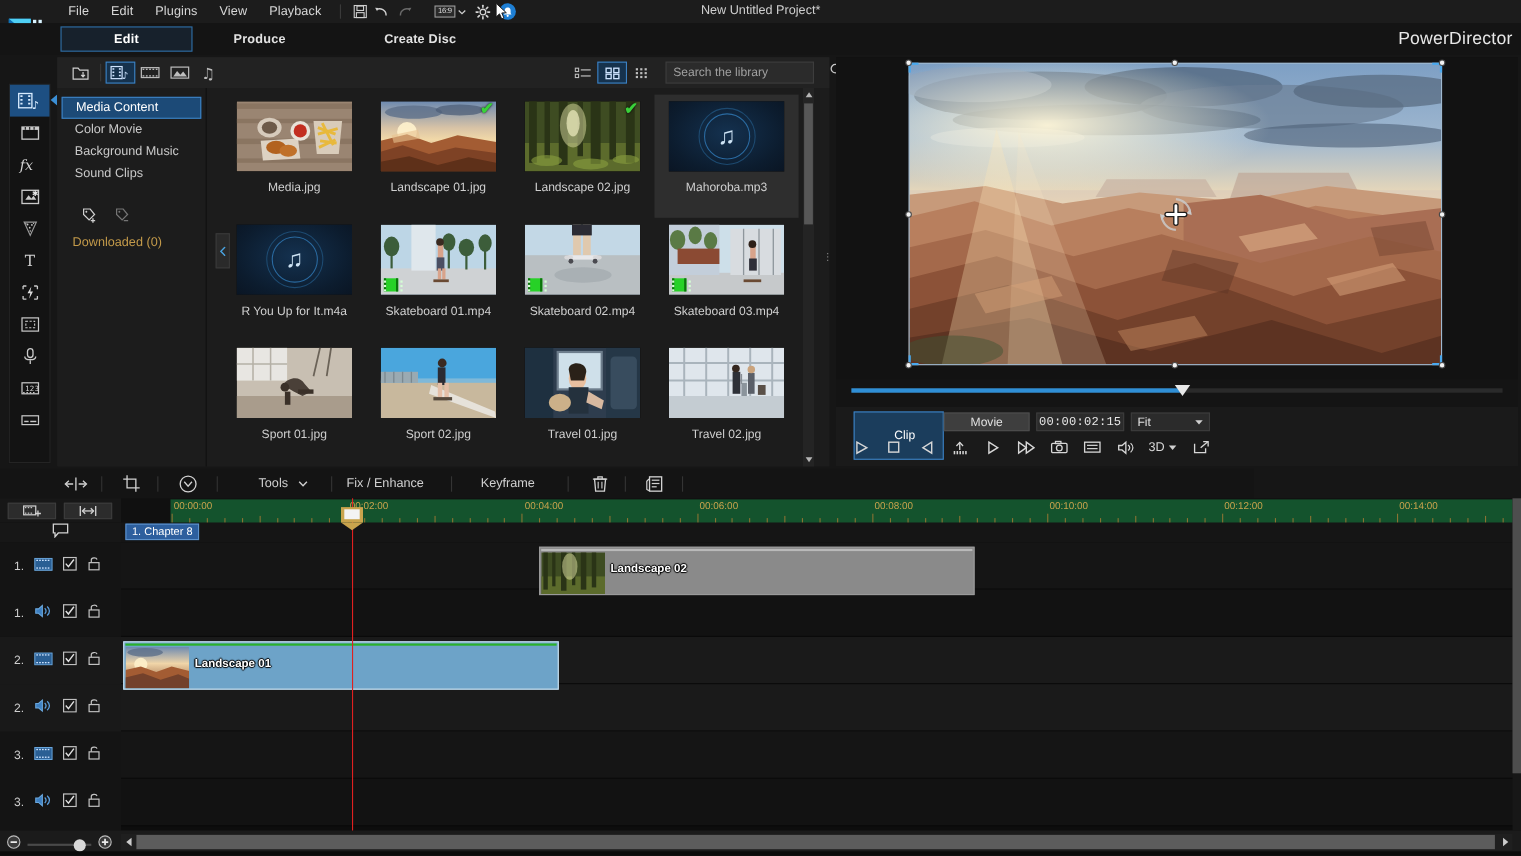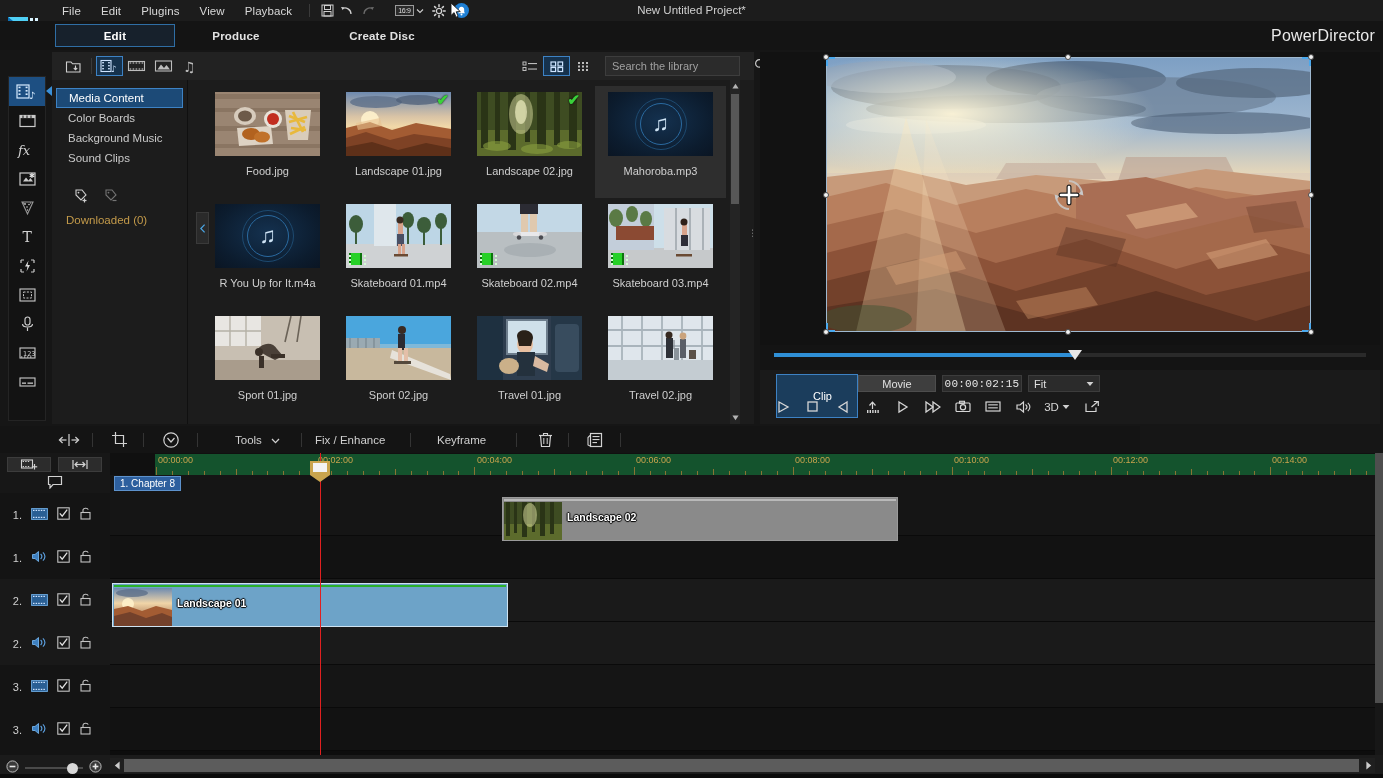--- a/index.html
+++ b/index.html
@@ -584,21 +584,21 @@
               <circle cx="5.4" cy="5.4" r="3.8" fill="none" stroke="#c6c6c6" stroke-width="1.2"></circle>
               <line x1="8.3" y1="8.3" x2="11.8" y2="11.8" stroke="#c6c6c6" stroke-width="1.3"></line>
             </svg>
         </span>
       </div>
     </div>
 
     <div class="libtree">
       <div style="height:8px"></div>
       <div class="tree-item sel">Media Content</div>
-      <div class="tree-item">Color Boards</div>
+      <div class="tree-item">Color Movie</div>
       <div class="tree-item">Background Music</div>
       <div class="tree-item">Sound Clips</div>
       <div class="tag-row">
         <span>
           <svg width="18" height="16" viewBox="0 0 18 16">
               <path d="M2 2 L8 2 L12 7 L7 12 L2 7 Z" fill="none" stroke="#cfcfcf" stroke-width="1.1"></path>
               <circle cx="4.5" cy="4.6" r="0.9" fill="#cfcfcf"></circle>
               <g stroke="#cfcfcf" stroke-width="1.2">
                 <line x1="10.5" y1="10.5" x2="10.5" y2="14.5"></line>
                 <line x1="8.5" y1="12.5" x2="12.5" y2="12.5"></line>
@@ -638,21 +638,21 @@
             <path d="M70 18 L96 18 L93 48 L73 48 Z" fill="#d9ccba"></path>
             <g stroke="#e8b93c" stroke-width="2.6">
                 <line x1="74" y1="24" x2="90" y2="30"></line>
                 <line x1="74" y1="30" x2="92" y2="25"></line>
                 <line x1="76" y1="36" x2="91" y2="38"></line>
                 <line x1="75" y1="42" x2="90" y2="35"></line>
                 <line x1="78" y1="20" x2="88" y2="40"></line>
               </g>
           </svg>
         </div>
-        <div class="mlabel">Food.jpg</div>
+        <div class="mlabel">Media.jpg</div>
       </div>
 
       <div class="mcell">
         <div class="mthumb">
           <svg width="105" height="64" viewBox="0 0 105 64" preserveAspectRatio="none">
             <defs>
                 <linearGradient id="cg1" x1="0" y1="0" x2="0" y2="1">
                   <stop offset="0%" stop-color="#6d8ab0"></stop>
                   <stop offset="38%" stop-color="#d8c3a6"></stop>
                   <stop offset="55%" stop-color="#f2d9a8"></stop>
@@ -1442,21 +1442,21 @@
             </svg></span>
         </div>
       </div>
     <div class="trk-area">
         <div class="trk-row vid" style="top: 0px; height: 43px;"></div>
         <div class="trk-row aud" style="top: 43px; height: 43px;"></div>
         <div class="trk-row vid hl" style="top: 86px; height: 43px;"></div>
         <div class="trk-row aud hl" style="top: 129px; height: 43px;"></div>
         <div class="trk-row vid" style="top: 172px; height: 43px;"></div>
         <div class="trk-row aud" style="top: 215px; height: 43px;"></div>
-        <div class="clip" style="left: 392px; width: 396px; top: 4px;">
+        <div class="clip" style="left: 380px; width: 396px; top: 4px;">
           <div class="clip-topline"></div>
           <div class="clip-thumb"><svg width="58" height="38" viewBox="0 0 58 38" preserveAspectRatio="none">
               <rect width="58" height="38" fill="#3e4c22"></rect>
               <rect y="22" width="58" height="16" fill="#5c6b2c"></rect>
               <g fill="#2a3416">
                 <rect x="2" width="4" height="34"></rect>
                 <rect x="10" width="3" height="31"></rect>
                 <rect x="18" width="5" height="35"></rect>
                 <rect x="28" width="3" height="30"></rect>
                 <rect x="36" width="5" height="34"></rect>

